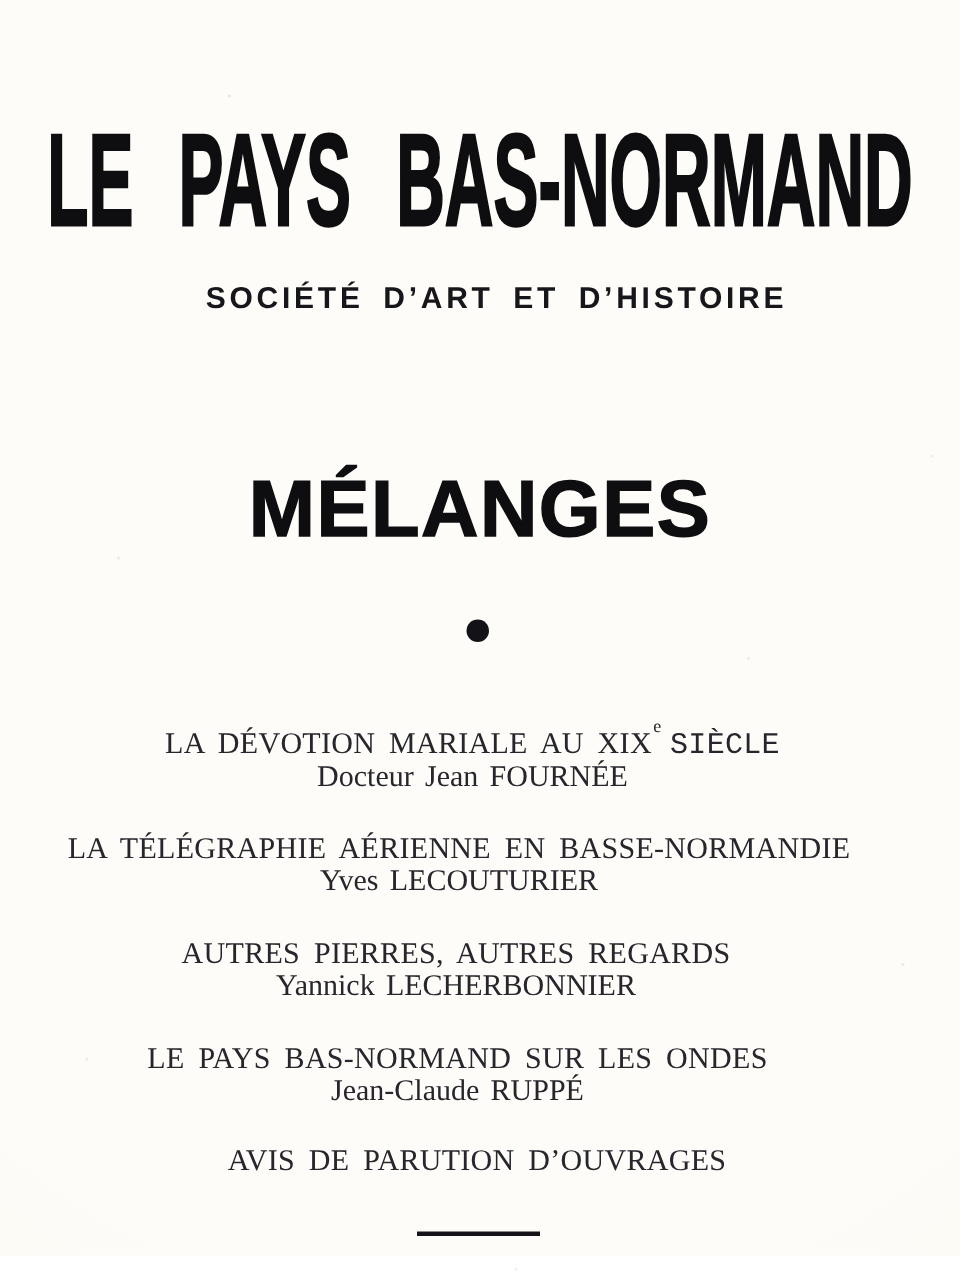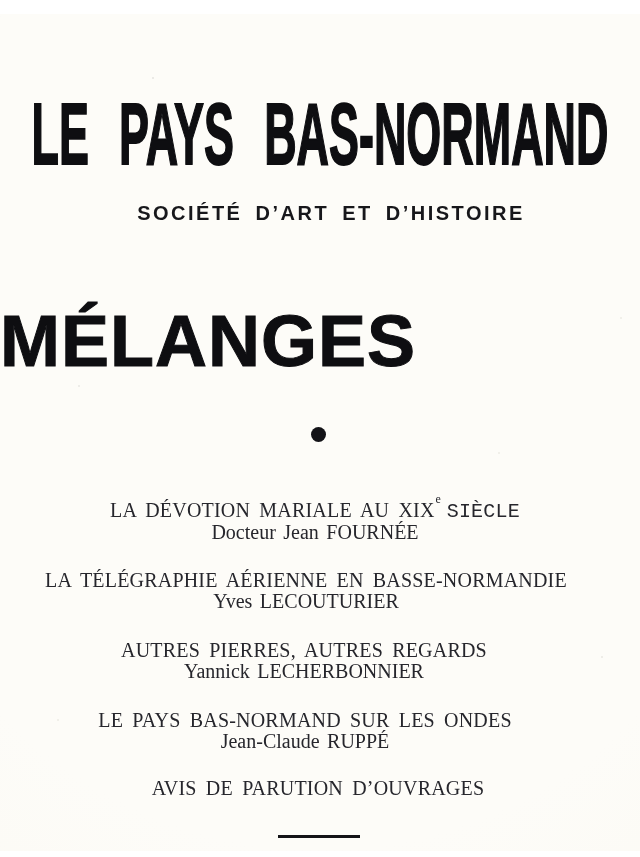--- a/index.html
+++ b/index.html
@@ -11,21 +11,20 @@
     height: 857px;
     overflow: hidden;
   }
   .page {
     position: relative;
     width: 640px;
     height: 837px;
     background: radial-gradient(130% 105% at 50% 42%, #fdfcf8 55%, #faf8f0 100%);
     font-family: "Liberation Serif", serif;
     color: #232329;
-    margin-top: 14px;
   }
   
   .speckles {
     position: absolute;
     top: 0; left: 0;
     width: 2px; height: 2px;
     background: transparent;
     box-shadow:
       152px 63px 0 rgba(120,120,110,.18),
       584px 121px 0 rgba(120,120,110,.15),
@@ -61,27 +60,27 @@
     font-weight: 700;
     font-size: 20px;
     line-height: 22px;
     letter-spacing: 2.5px;
     word-spacing: 5px;
     color: #17171b;
     white-space: nowrap;
   }
   .issue-title {
     position: absolute;
-    top: 292px;
+    top: 304px;
     left: 0;
     width: 640px;
-    text-align: left;
+    text-align: center;
     font-family: "Liberation Sans", sans-serif;
     font-weight: 700;
-    font-size: 72px;
+    font-size: 53px;
     line-height: 71px;
     letter-spacing: 1px;
     color: #0e0e11;
     -webkit-text-stroke: 1px #0e0e11;
     white-space: nowrap;
   }
   .dot-separator {
     position: absolute;
     top: 413px;
     left: 311px;

